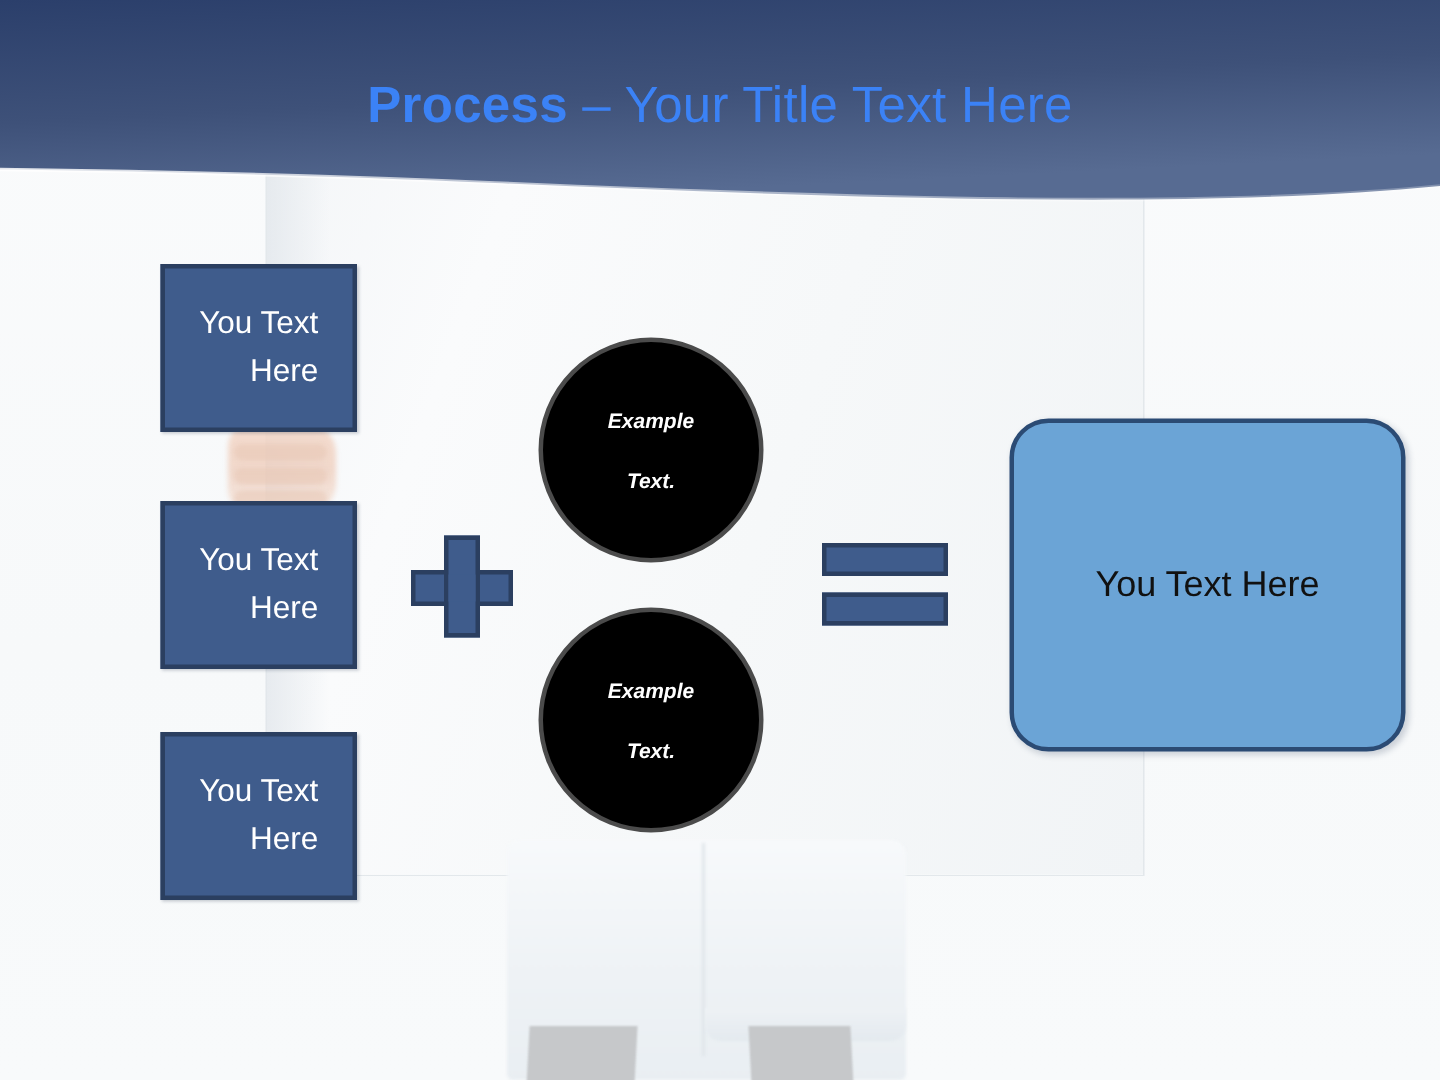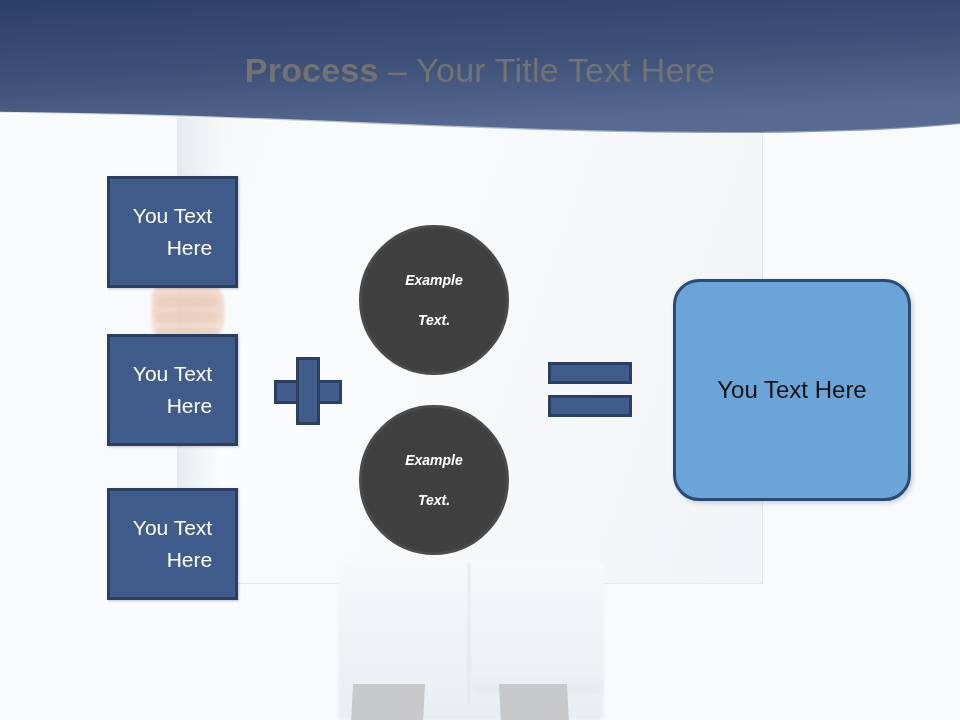--- a/index.html
+++ b/index.html
@@ -134,21 +134,21 @@
     overflow: hidden;
   }
   .header svg { display: block; }
 
   .title {
     position: absolute;
     left: 0;
     top: 50px;
     width: 960px;
     text-align: center;
-    color: #737373;
+    color: #3b82f6;
     font-size: 34px;
     line-height: 40px;
     letter-spacing: 0.2px;
     white-space: nowrap;
   }
   .title .t-bold { font-weight: bold; }
   .title .t-rest { font-weight: normal; }
 
   
   .text-box {
@@ -189,21 +189,21 @@
     position: absolute;
     left: 25px; top: 26px; width: 18px; height: 18px;
     background: #3f5c8c;
   }
 
   
   .circle {
     position: absolute;
     box-sizing: border-box;
     border-radius: 50%;
-    background: #404040;
+    background: #000000;
     border: 3px solid #4b4b4b;
     color: #ffffff;
     font-size: 14px;
     font-weight: bold;
     font-style: italic;
     line-height: 20px;
     display: flex;
     align-items: center;
     justify-content: center;
     text-align: center;
@@ -230,21 +230,21 @@
     border: 3px solid #2b3f60;
   }
   .eq-top    { top: 0px; }
   .eq-bottom { top: 33px; }
 
   
   .result-box {
     position: absolute;
     left: 673px;
     top: 279px;
-    width: 238px;
+    width: 264px;
     height: 222px;
     box-sizing: border-box;
     background: #6ba4d6;
     border: 3px solid #2b4b74;
     border-radius: 26px;
     color: #111111;
     font-size: 24px;
     display: flex;
     align-items: center;
     justify-content: center;

